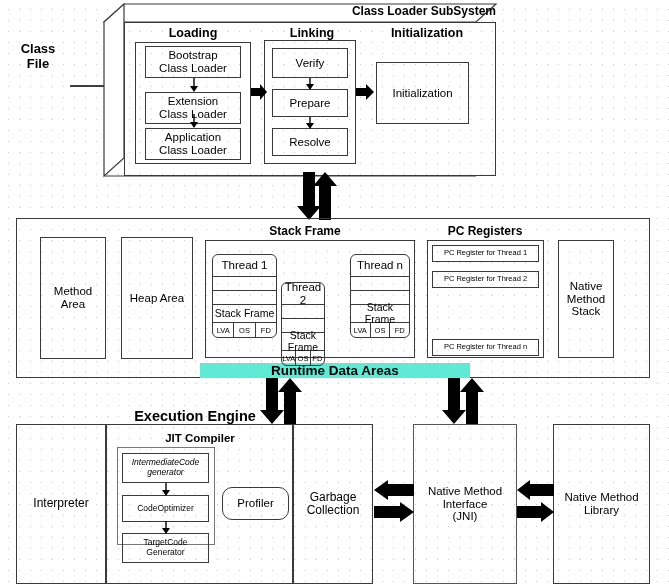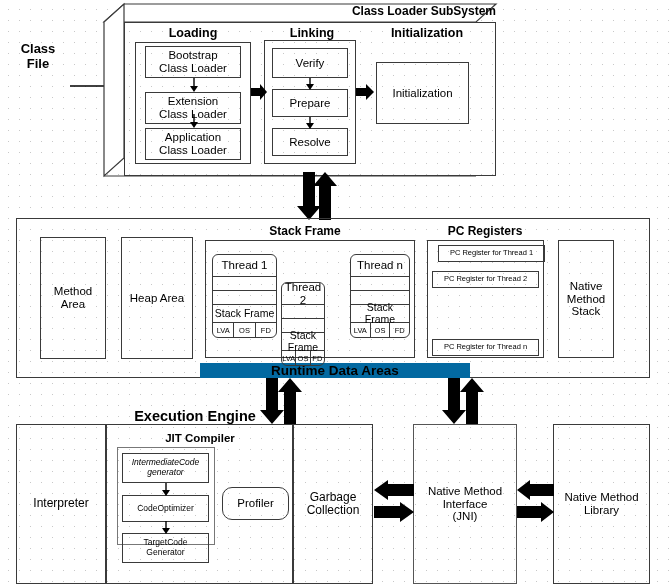--- a/index.html
+++ b/index.html
@@ -41,41 +41,41 @@
   #extension-cl{left:145px;top:92px;width:96px;height:32px;}
   #application-cl{left:145px;top:128px;width:96px;height:32px;}
   #verify-box{left:272px;top:48px;width:76px;height:30px;}
   #prepare-box{left:272px;top:89px;width:76px;height:28px;}
   #resolve-box{left:272px;top:128px;width:76px;height:28px;}
   #init-inner{left:376px;top:62px;width:93px;height:62px;}
 
   
   #rda-box{left:16px;top:218px;width:634px;height:160px;}
   #rda-title{left:200px;top:363px;width:270px;font-size:13.5px;font-weight:bold;text-align:center;
-             background:#0369a1;}
+             background:#5eead4;}
   #method-area{left:40px;top:237px;width:66px;height:122px;}
   #heap-area{left:121px;top:237px;width:72px;height:122px;}
   #stack-area-title{left:210px;top:224px;width:190px;font-size:12px;font-weight:bold;text-align:center;}
   #stack-area-box{left:205px;top:240px;width:210px;height:118px;}
 
   .thread{border:1px solid #3a3a3a;border-radius:6px;overflow:hidden;}
   .thread .t-title{font-size:11.5px;border-bottom:1px solid #3a3a3a;height:21px;}
   .thread .t-blank{height:13px;border-bottom:1px solid #3a3a3a;}
   .thread .t-frame{font-size:10.5px;height:17px;border-bottom:1px solid #3a3a3a;}
   .thread .t-cells{display:flex;height:14px;}
   .thread .t-cells div{flex:1;font-size:7.5px;display:flex;align-items:center;justify-content:center;}
   .thread .t-cells div+div{border-left:1px solid #3a3a3a;}
   #thread-1{left:212px;top:254px;width:65px;}
   #thread-2{left:281px;top:254px;width:44px;margin-top:28px;}
   #thread-n{left:350px;top:254px;width:60px;}
 
   #pc-title{left:420px;top:224px;width:130px;font-size:12px;font-weight:bold;text-align:center;}
   #pc-box{left:427px;top:240px;width:117px;height:118px;}
   .pc-reg{border:1px solid #3a3a3a;font-size:7.5px;height:17px;}
-  #pc-1{left:432px;top:245px;width:107px;margin-left:6px;}
+  #pc-1{left:432px;top:245px;width:107px;}
   #pc-2{left:432px;top:271px;width:107px;}
   #pc-n{left:432px;top:339px;width:107px;}
   #nms-box{left:558px;top:240px;width:56px;height:118px;font-size:11.5px;}
 
   
   #ee-title{left:100px;top:408px;width:190px;font-size:14.5px;font-weight:bold;text-align:center;}
   #interp-box{left:16px;top:424px;width:90px;height:160px;font-size:12px;}
   #jit-box{left:106px;top:424px;width:187px;height:160px;}
   #jit-title{left:130px;top:432px;width:140px;font-size:11.5px;font-weight:bold;text-align:center;}
   #jit-inner{left:117px;top:447px;width:98px;height:98px;border:1px solid #777;}

